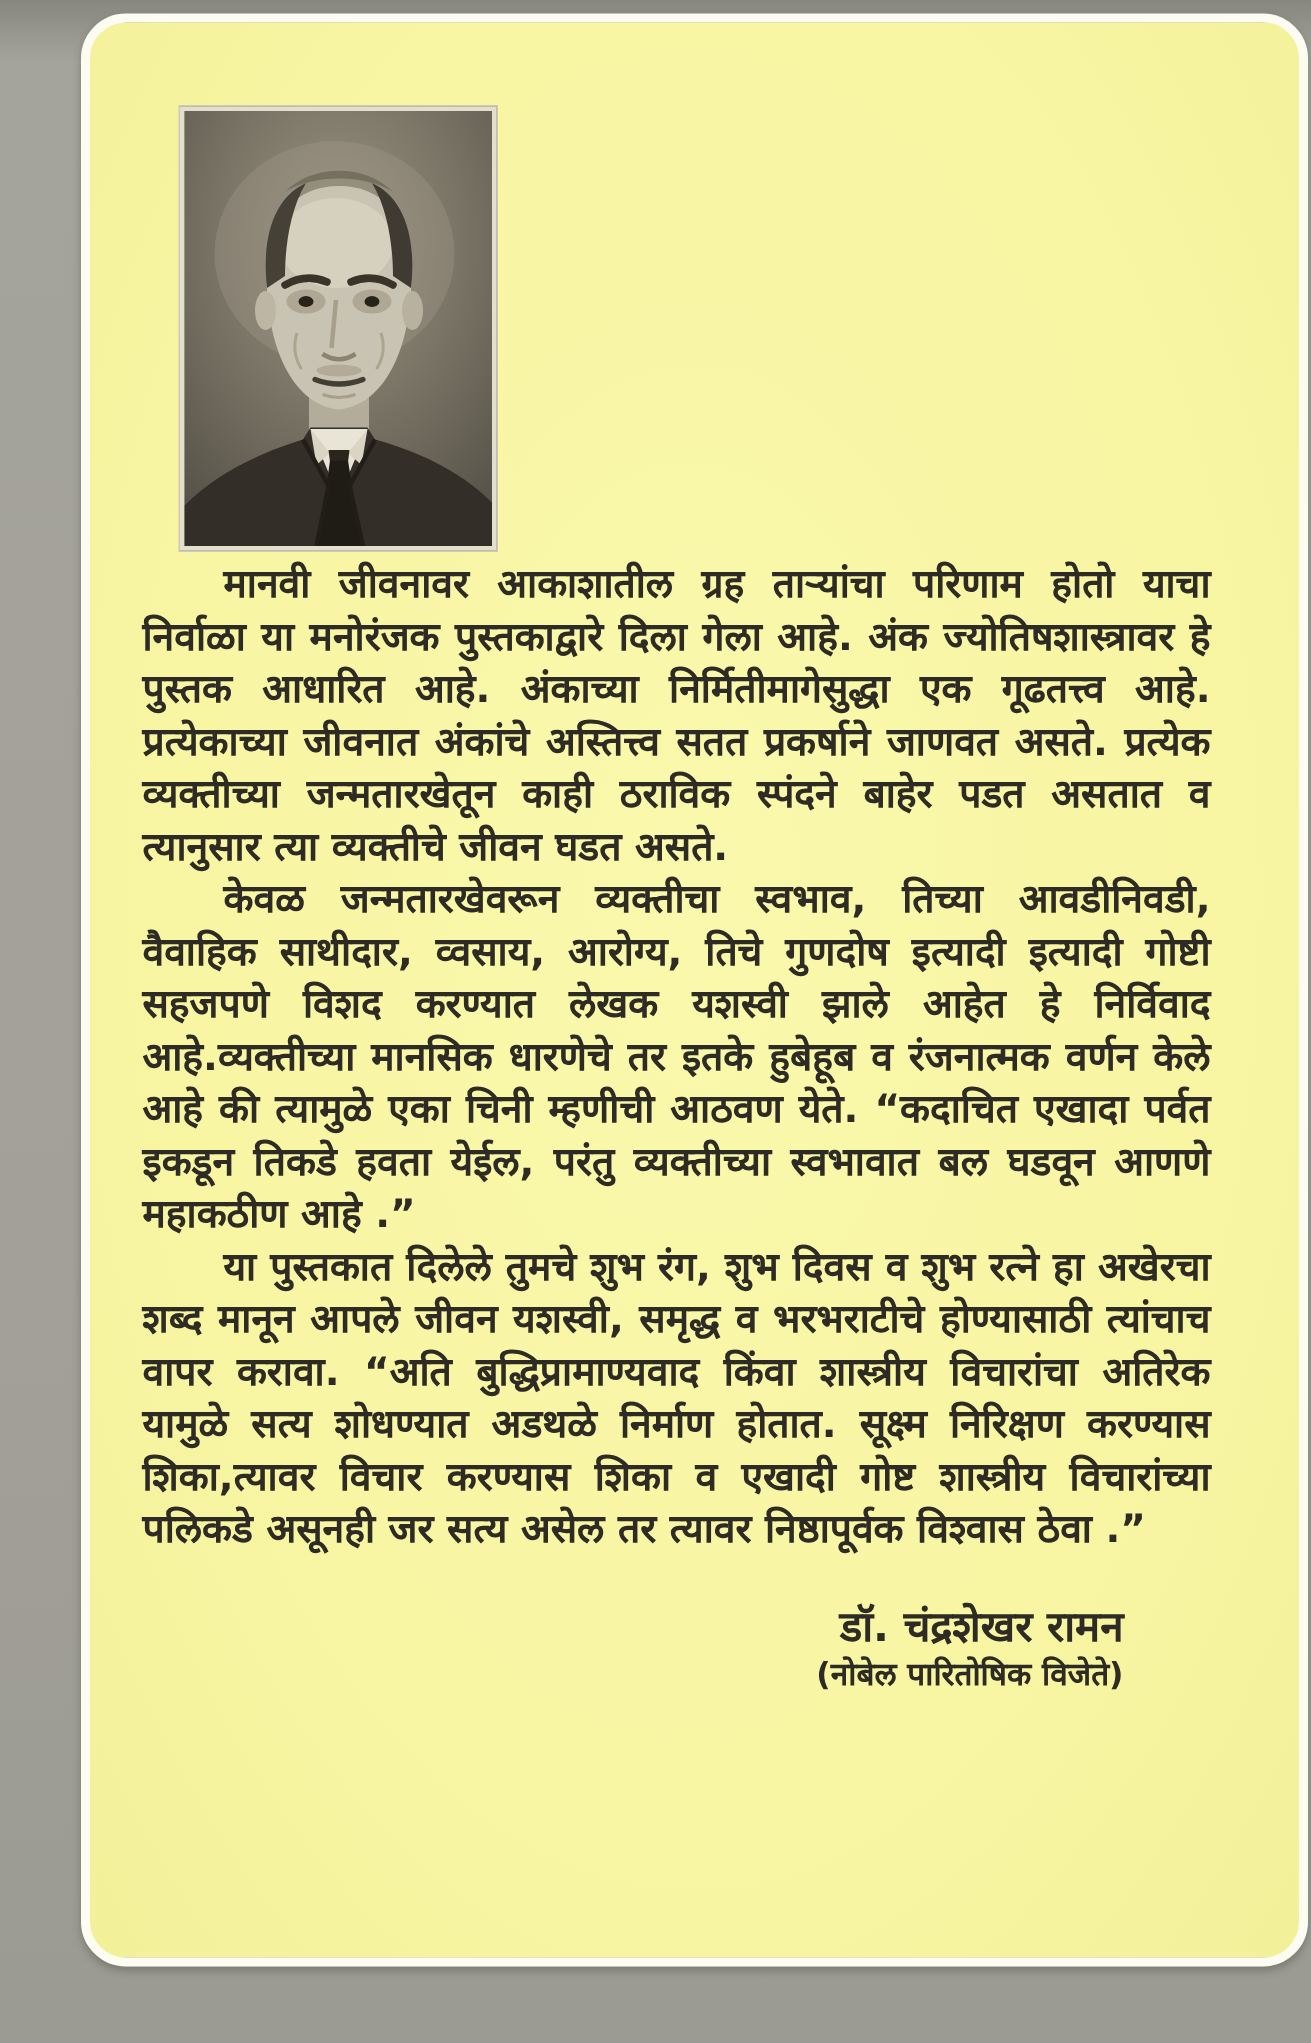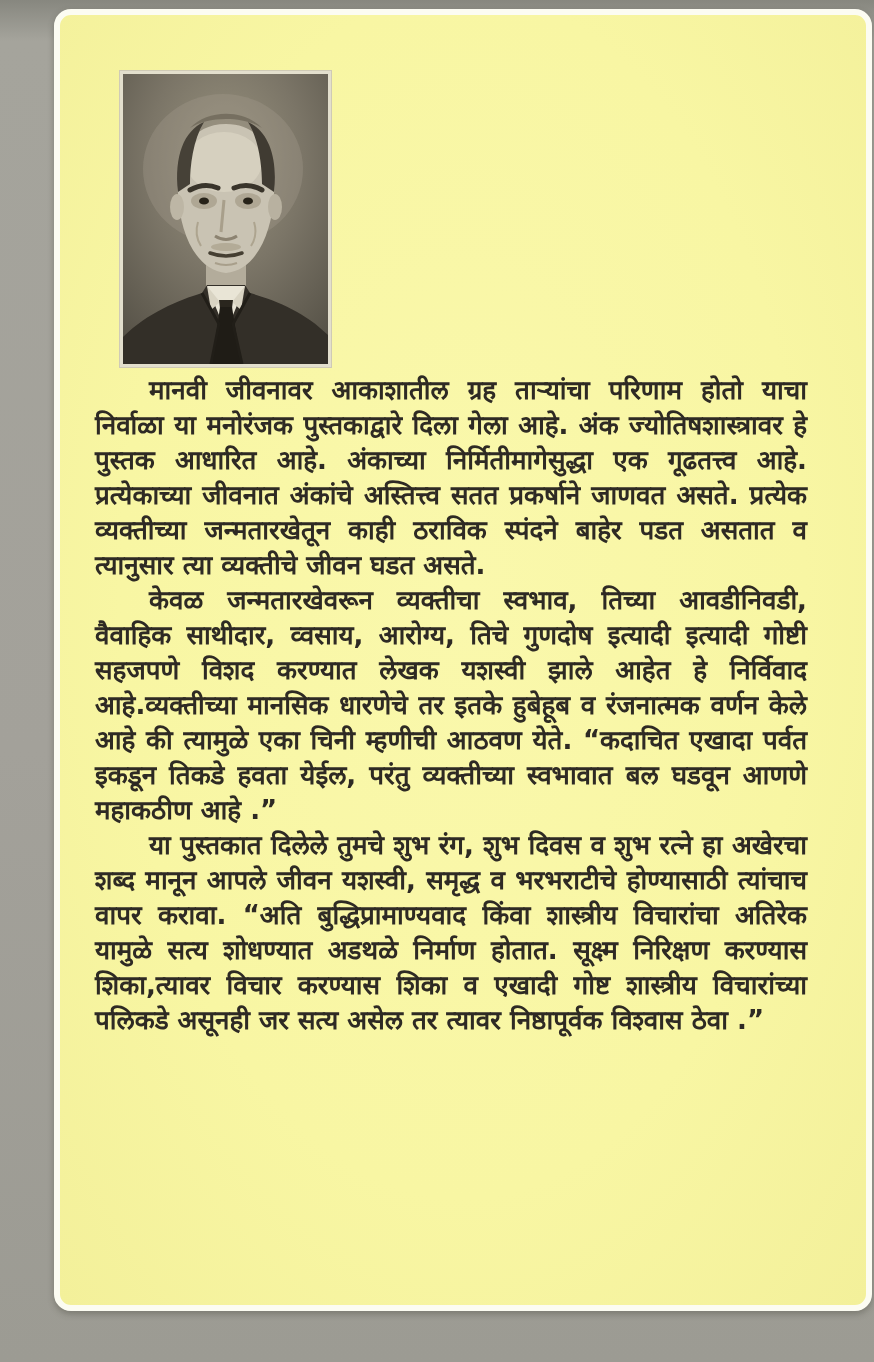--- a/index.html
+++ b/index.html
@@ -10,21 +10,21 @@
     overflow: hidden;
     background: linear-gradient(180deg, #87877f 0%, #a5a49c 3%, #a3a19a 55%, #9c9b93 100%);
     font-family: "DejaVu Sans", sans-serif;
   }
   .card {
     position: absolute;
     left: 54px; top: 9px;
     width: 806px; height: 1290px;
     background: radial-gradient(ellipse at 50% 45%, #faf8ac 0%, #f8f6a3 60%, #f3f09a 100%);
     border: 6px solid #fcfcf2;
-    border-radius: 17px;
+    border-radius: 30px;
     box-shadow: 0 3px 6px rgba(60,60,50,0.35);
   }
   .photo-frame {
     position: absolute;
     left: 60px; top: 56px;
     width: 205px; height: 290px;
     border: 3px solid #e3dfcd;
     box-shadow: 0 0 0 1px #cfcab6;
     background: #6b675d;
   }
@@ -105,16 +105,20 @@
           <path d="M127,219 L110,250 L119,290" stroke="#211e18" stroke-width="3" fill="none"></path>
         </g>
       </svg>
     </div>
 
     <div class="text-area">
       <p class="para">मानवी जीवनावर आकाशातील ग्रह ताऱ्यांचा परिणाम होतो याचा निर्वाळा या मनोरंजक पुस्तकाद्वारे दिला गेला आहे. अंक ज्योतिषशास्त्रावर हे पुस्तक आधारित आहे. अंकाच्या निर्मितीमागेसुद्धा एक गूढतत्त्व आहे. प्रत्येकाच्या जीवनात अंकांचे अस्तित्त्व सतत प्रकर्षाने जाणवत असते. प्रत्येक व्यक्तीच्या जन्मतारखेतून काही ठराविक स्पंदने बाहेर पडत असतात व त्यानुसार त्या व्यक्तीचे जीवन घडत असते.</p>
       <p class="para">केवळ जन्मतारखेवरून व्यक्तीचा स्वभाव, तिच्या आवडीनिवडी, वैवाहिक साथीदार, व्वसाय, आरोग्य, तिचे गुणदोष इत्यादी इत्यादी गोष्टी सहजपणे विशद करण्यात लेखक यशस्वी झाले आहेत हे निर्विवाद आहे.व्यक्तीच्या मानसिक धारणेचे तर इतके हुबेहूब व रंजनात्मक वर्णन केले आहे की त्यामुळे एका चिनी म्हणीची आठवण येते. “कदाचित एखादा पर्वत इकडून तिकडे हवता येईल, परंतु व्यक्तीच्या स्वभावात बल घडवून आणणे महाकठीण आहे .”</p>
       <p class="para">या पुस्तकात दिलेले तुमचे शुभ रंग, शुभ दिवस व शुभ रत्ने हा अखेरचा शब्द मानून आपले जीवन यशस्वी, समृद्ध व भरभराटीचे होण्यासाठी त्यांचाच वापर करावा. “अति बुद्धिप्रामाण्यवाद किंवा शास्त्रीय विचारांचा अतिरेक यामुळे सत्य शोधण्यात अडथळे निर्माण होतात. सूक्ष्म निरिक्षण करण्यास शिका,त्यावर विचार करण्यास शिका व एखादी गोष्ट शास्त्रीय विचारांच्या पलिकडे असूनही जर सत्य असेल तर त्यावर निष्ठापूर्वक विश्वास ठेवा .”</p>
 
+      <div class="signature">
+        <div class="sig-name">डॉ. चंद्रशेखर रामन</div>
+        <div class="sig-title">(नोबेल पारितोषिक विजेते)</div>
+      </div>
     </div>
 
   </div>
 </div>
 
 </body></html>

